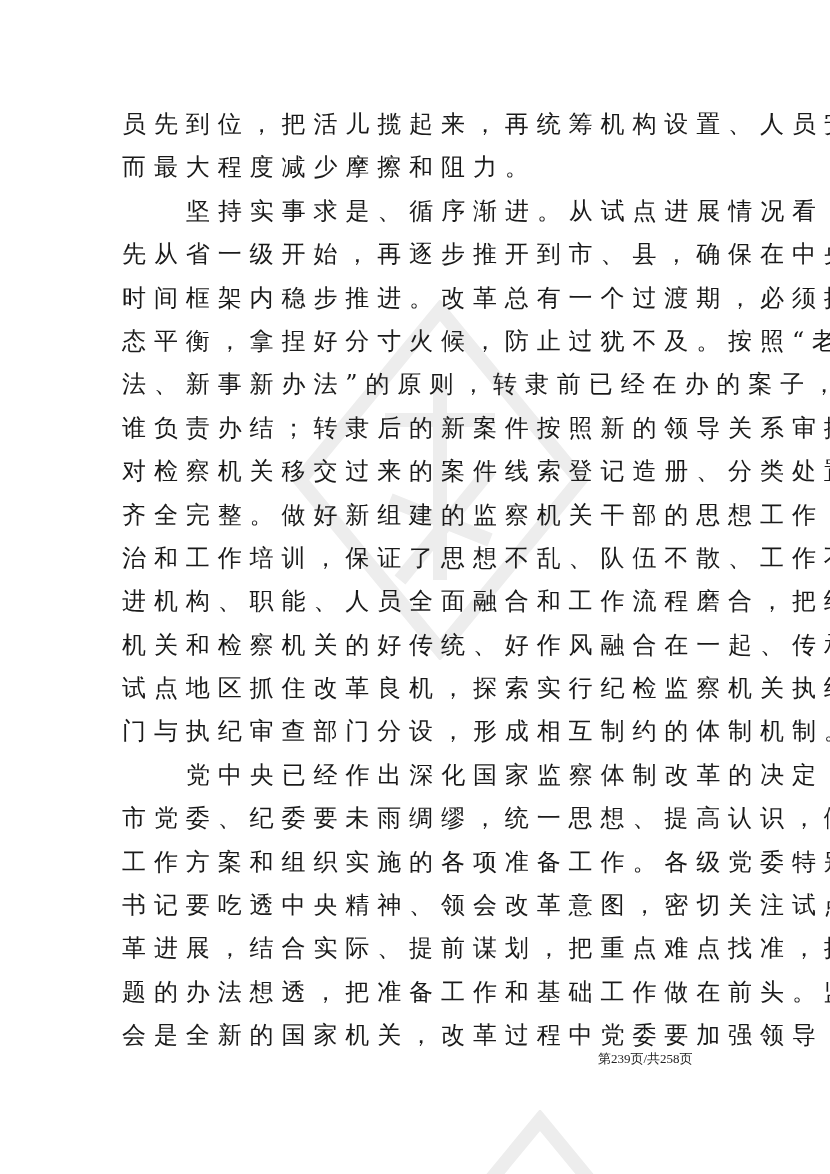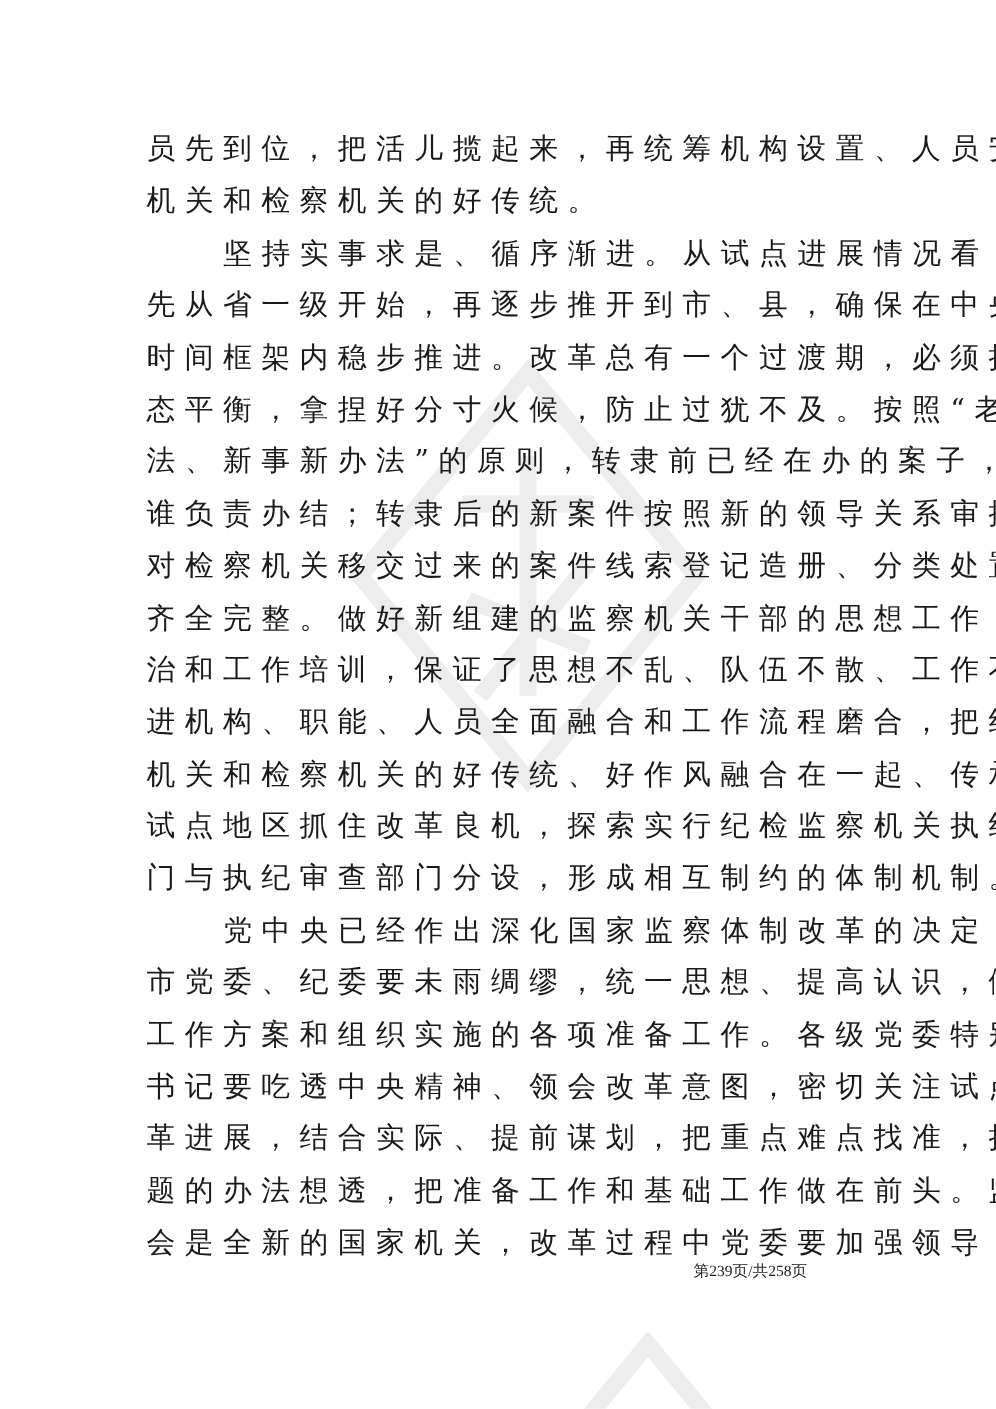--- a/index.html
+++ b/index.html
@@ -6,21 +6,21 @@
   body { width:830px; height:1174px; position:relative; overflow:hidden;
          font-family:"DejaVu Serif","Liberation Serif",serif; color:#1a1a1a; }
   .page { position:absolute; left:0; top:0; width:830px; height:1174px; background:#fff; }
   .watermark { position:absolute; pointer-events:none; }
   .wm-top { left:290px; top:300px; width:300px; height:360px; }
   .wm-bottom { left:390px; top:1110px; width:300px; height:200px; }
   .text-block { position:absolute; left:122px; top:103px; width:590px; }
   .line { height:43.4px; line-height:43.4px; font-size:24px; letter-spacing:7.9px;
           white-space:nowrap; }
   .indent { padding-left:64px; }
-  .footer { position:absolute; left:578px; top:1050px; font-size:13px;
+  .footer { position:absolute; left:598px; top:1050px; font-size:13px;
             font-family:"Liberation Serif","DejaVu Serif",serif; color:#222; }
 </style>
 </head>
 <body>
 
 <div class="page">
 
   <svg class="watermark wm-top" viewBox="0 0 300 360">
     <g fill="none" stroke="#ededed" stroke-width="14" stroke-linejoin="miter">
       <path d="M150 10 L290 180 L150 350 L10 180 Z"></path>
@@ -30,21 +30,21 @@
 
   <svg class="watermark wm-bottom" viewBox="0 0 300 200">
     <g fill="none" stroke="#ededed" stroke-width="14">
       <path d="M150 10 L290 180 L150 350 L10 180 Z"></path>
       <path d="M105 120 L195 120 M150 70 L150 200 M110 170 L190 150"></path>
     </g>
   </svg>
 
   <div class="text-block">
     <div class="line">员先到位，把活儿揽起来，再统筹机构设置、人员安排，从</div>
-    <div class="line">机关和检察机关的好传统。</div>
+    <div class="line">而最大程度减少摩擦和阻力。</div>
     <div class="line indent">坚持实事求是、循序渐进。从试点进展情况看，三省市</div>
     <div class="line">先从省一级开始，再逐步推开到市、县，确保在中央确定的</div>
     <div class="line">时间框架内稳步推进。改革总有一个过渡期，必须把握好动</div>
     <div class="line">态平衡，拿捏好分寸火候，防止过犹不及。按照“老事老办</div>
     <div class="line">法、新事新办法”的原则，转隶前已经在办的案子，谁批准</div>
     <div class="line">谁负责办结；转隶后的新案件按照新的领导关系审批。监委</div>
     <div class="line">对检察机关移交过来的案件线索登记造册、分类处置，确保</div>
     <div class="line">齐全完整。做好新组建的监察机关干部的思想工作，开展政</div>
     <div class="line">治和工作培训，保证了思想不乱、队伍不散、工作不断。推</div>
     <div class="line">进机构、职能、人员全面融合和工作流程磨合，把纪检监察</div>

